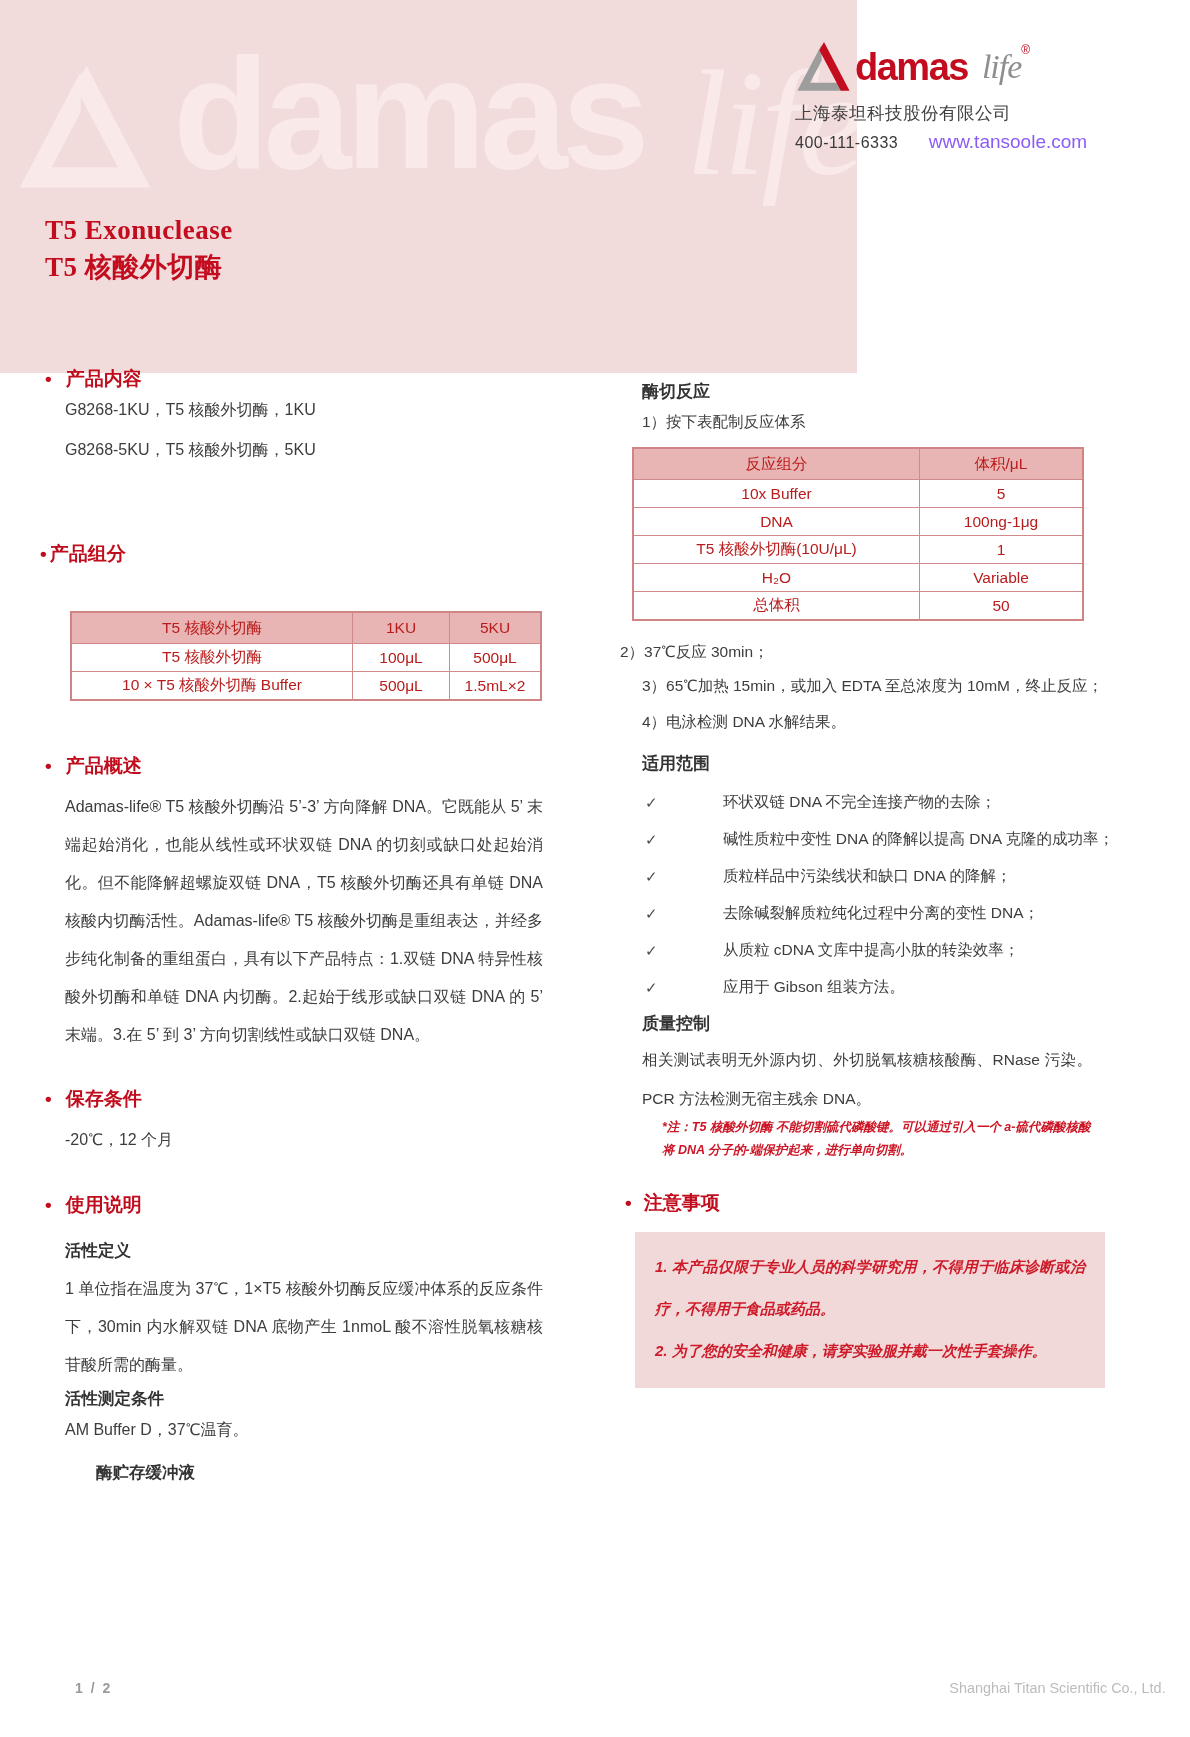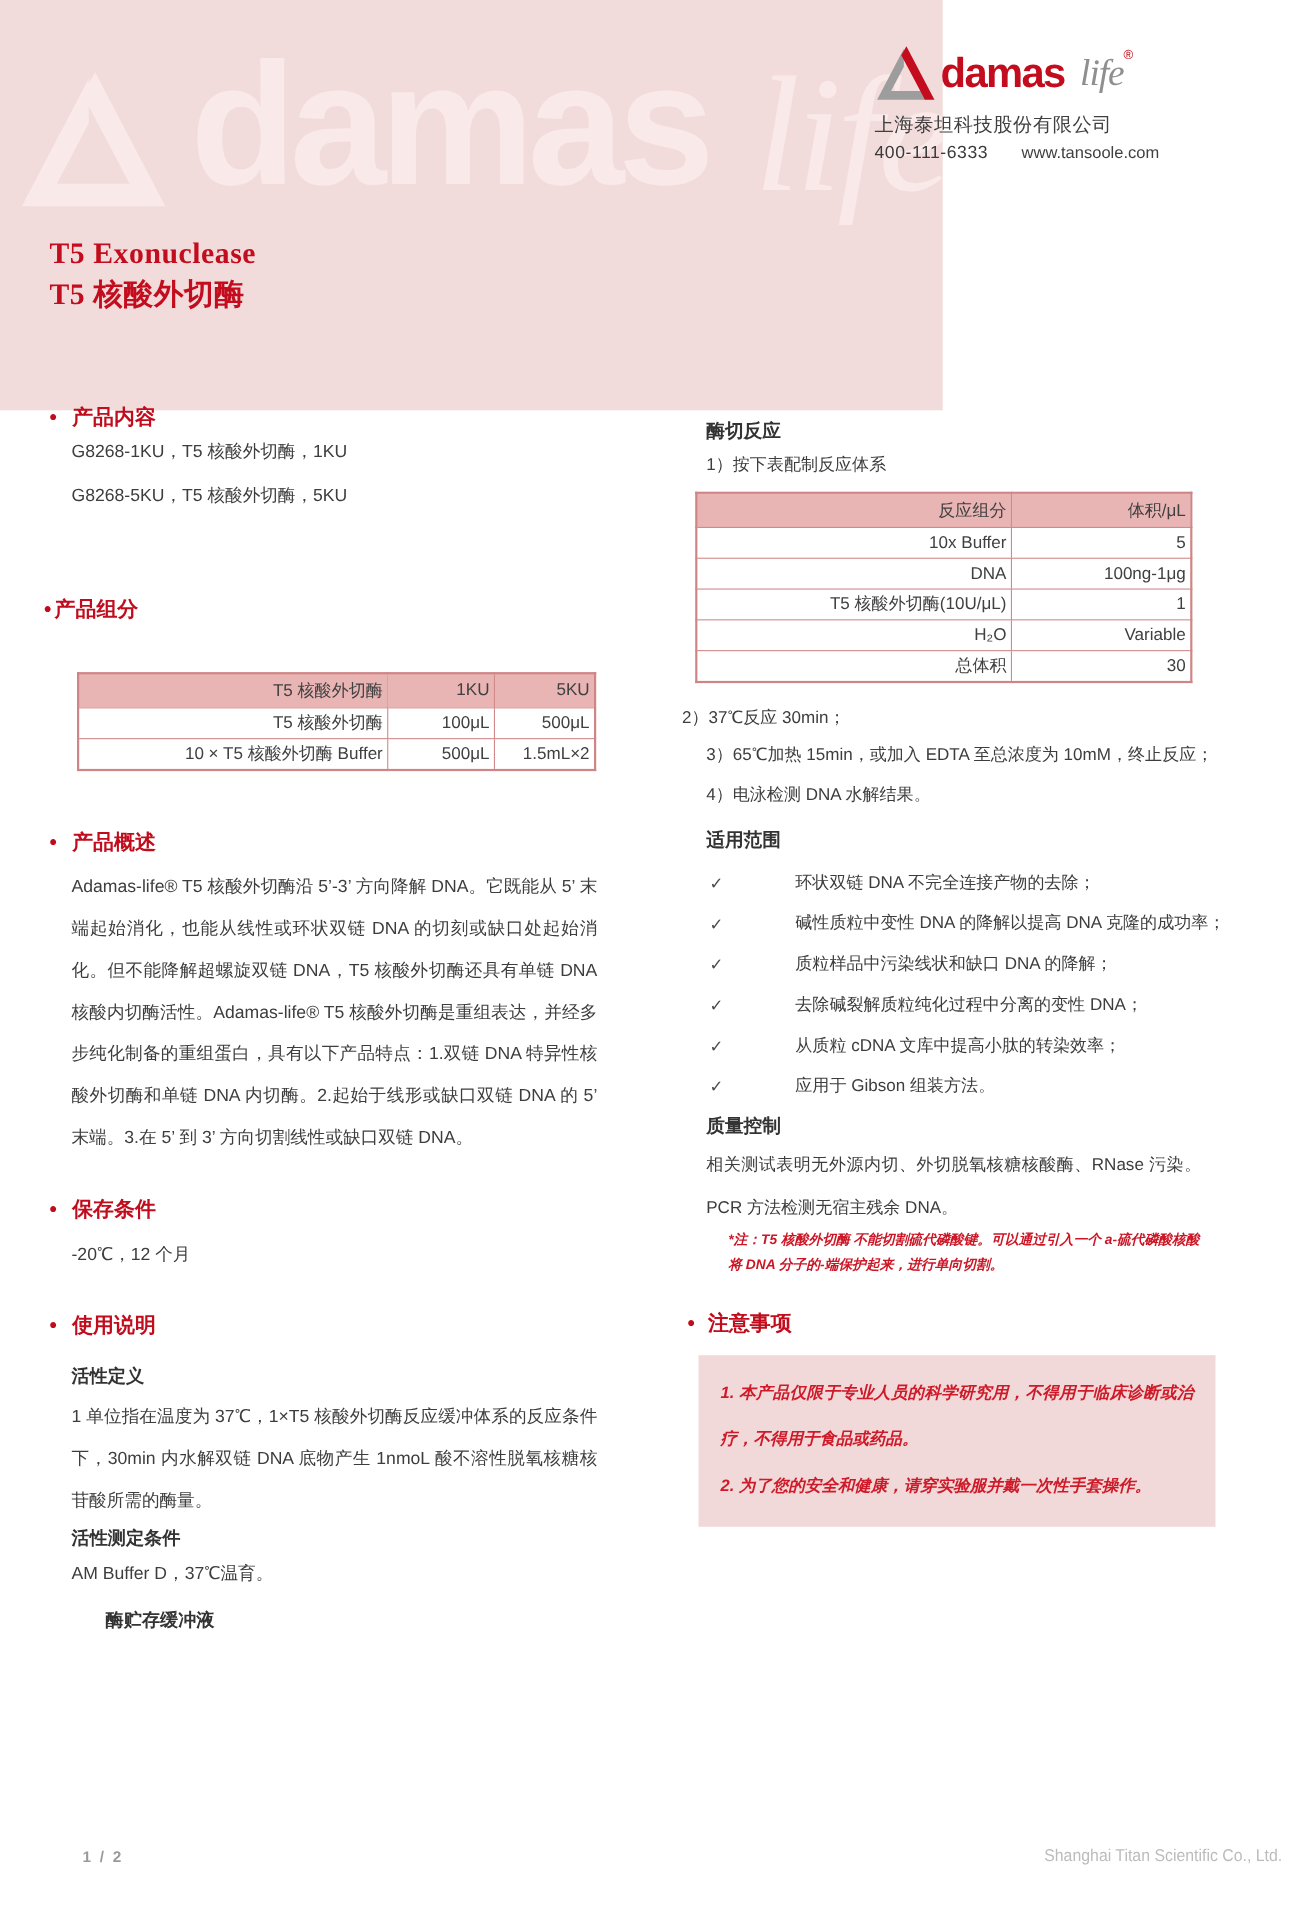--- a/index.html
+++ b/index.html
@@ -28,36 +28,36 @@
   .logo-block { left:795px; top:40px; width:380px; }
   .logo-row { display:flex; align-items:flex-start; }
   .logo-tri { width:58px; height:54px; }
   .logo-damas { font-size:38px; font-weight:bold; color:#c30d1e; letter-spacing:-1.5px; line-height:54px; margin-left:2px; }
   .logo-life { font-family:"Liberation Serif", serif; font-style:italic; font-size:34px;
                color:#8f8f8f; line-height:54px; margin-left:14px; letter-spacing:-1px; }
   .logo-reg { color:#c30d1e; font-size:12px; line-height:12px; margin-top:4px; }
   .company-line { margin-top:7px; font-size:17.5px; color:#3f3f3f; letter-spacing:0.5px; }
   .contact-line { margin-top:6px; font-size:16px; color:#3a3a3a; }
   .contact-line .phone { letter-spacing:0.5px; }
-  .contact-line .site { margin-left:26px; font-size:15px; color:#404040; }
+  .contact-line .site { margin-left:26px; font-size:19px; color:#8b5cf6; }
 
   
   .sec-h { font-size:19px; font-weight:bold; color:#c00c1c; }
   .sec-h .bullet { margin-right:14px; }
   .sec-h.tight .bullet { margin-right:3px; }
   .sub-h { font-size:16.5px; font-weight:bold; color:#333333; }
   .blk-h { font-size:17px; font-weight:bold; color:#333333; }
 
   .body-t { font-size:16px; color:#3d3d3d; }
   .para { text-align:justify; }
 
   
   table.tbl { border-collapse:collapse; border:2px solid #cf8585; table-layout:fixed; }
-  table.tbl td { border:1px solid #d18a8a; text-align:right; font-size:15.5px;
-                 color:#404040; height:27px; padding:0 4px; background:#ffffff; overflow:hidden; }
+  table.tbl td { border:1px solid #d18a8a; text-align:center; font-size:15.5px;
+                 color:#b91c1c; height:27px; padding:0 4px; background:#ffffff; overflow:hidden; }
   table.tbl tr.head td { background:#e9b4b4; height:30px; }
 
   
   .step { font-size:15.5px; white-space:nowrap; color:#3d3d3d; }
   .check-item { display:flex; align-items:center; height:37px; font-size:15.5px; color:#3d3d3d; white-space:nowrap; }
   .check-item .check { width:78px; color:#4a4a4a; font-size:15px; }
   .note-line { font-style:italic; color:#cc1626; font-size:12.5px; line-height:23px; white-space:nowrap; font-weight:bold; }
   .notice-box { background:#f2d9d9; width:470px; box-sizing:border-box; padding:14px 20px 16px 20px; }
   .notice-item { font-style:italic; color:#ce1a29; font-size:15px; line-height:42px; font-weight:bold; }
 
@@ -176,21 +176,21 @@
     <tr>
       <td>T5 核酸外切酶(10U/μL)</td>
       <td>1</td>
     </tr>
     <tr>
       <td>H₂O</td>
       <td>Variable</td>
     </tr>
     <tr>
       <td>总体积</td>
-      <td>30</td>
+      <td>50</td>
     </tr>
   </tbody>
     </table>
 
   <div class="abs step" style="left:620px; top:642px;">2）37℃反应 30min；</div>
   <div class="abs step" style="left:642px; top:676px;">3）65℃加热 15min，或加入 EDTA 至总浓度为 10mM，终止反应；</div>
   <div class="abs step" style="left:642px; top:712px;">4）电泳检测 DNA 水解结果。</div>
 
   <div class="abs blk-h" style="left:642px; top:752px;">适用范围</div>
   <div class="abs" style="left:645px; top:784px;">

